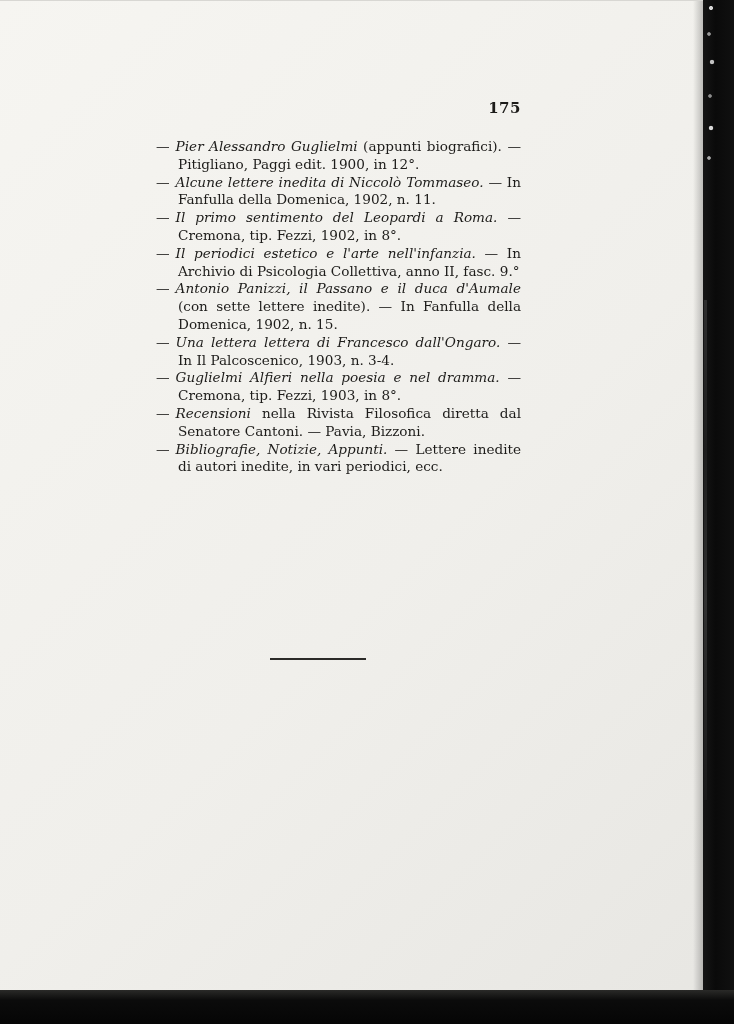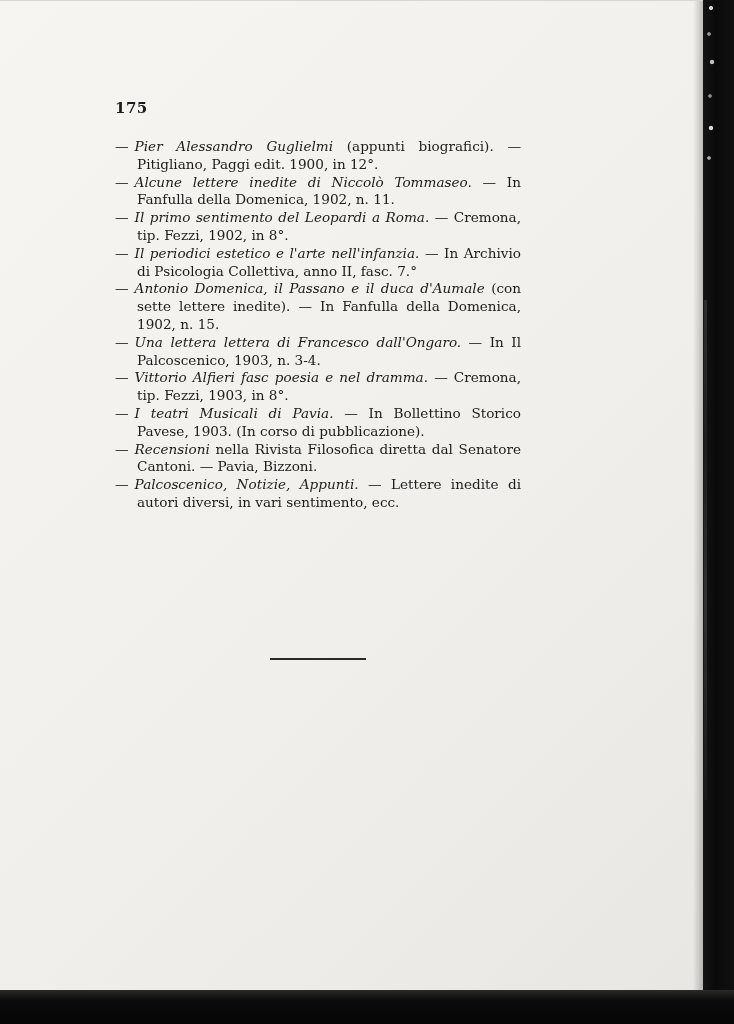--- a/index.html
+++ b/index.html
@@ -28,35 +28,36 @@
 
   .content {
     position: absolute;
     left: 115px;
     top: 98px;
     width: 406px;
     color: #1d1c1a;
   }
 
   .page-number {
-    text-align: left;
+    text-align: right;
     font-weight: bold;
     font-size: 15px;
     letter-spacing: 0.5px;
     margin-bottom: 21px;
   }
 
   .entries {
     font-size: 13.6px;
     line-height: 17.8px;
     text-align: justify;
   }
   .entry {
     padding-left: 22px;
     text-indent: -22px;
+    margin-left: 41px;
   }
   .entry .dash { margin-right: 6px; }
   .entry .it { font-style: italic; }
 
   .separator {
     position: absolute;
     left: 270px;
     top: 657px;
     width: 96px;
     height: 1.5px;
@@ -102,29 +103,28 @@
 </head>
 <body>
 
 <div class="scan-page">
 
   <div class="content">
     <div class="page-number">175</div>
 
     <div class="entries">
         <div class="entry"><span class="dash">—</span><span class="it">Pier Alessandro Guglielmi</span><span class="rm"> (appunti biografici). — Pitigliano, Paggi edit. 1900, in 12°.</span></div>
-        <div class="entry"><span class="dash">—</span><span class="it">Alcune lettere inedite di Niccolò Tommaseo.</span><span class="rm"> — In Fanfulla della Domenica, 1902, n. 11.</span></div>
+        <div class="entry"><span class="dash">—</span><span class="it">Alcune lettere inedita di Niccolò Tommaseo.</span><span class="rm"> — In Fanfulla della Domenica, 1902, n. 11.</span></div>
         <div class="entry"><span class="dash">—</span><span class="it">Il primo sentimento del Leopardi a Roma.</span><span class="rm"> — Cremona, tip. Fezzi, 1902, in 8°.</span></div>
-        <div class="entry"><span class="dash">—</span><span class="it">Il periodici estetico e l'arte nell'infanzia.</span><span class="rm"> — In Archivio di Psicologia Collettiva, anno II, fasc. 7.°</span></div>
-        <div class="entry"><span class="dash">—</span><span class="it">Antonio Domenica, il Passano e il duca d'Aumale</span><span class="rm"> (con sette lettere inedite). — In Fanfulla della Domenica, 1902, n. 15.</span></div>
+        <div class="entry"><span class="dash">—</span><span class="it">Il periodici estetico e l'arte nell'infanzia.</span><span class="rm"> — In Archivio di Psicologia Collettiva, anno II, fasc. 9.°</span></div>
+        <div class="entry"><span class="dash">—</span><span class="it">Antonio Panizzi, il Passano e il duca d'Aumale</span><span class="rm"> (con sette lettere inedite). — In Fanfulla della Domenica, 1902, n. 15.</span></div>
         <div class="entry"><span class="dash">—</span><span class="it">Una lettera lettera di Francesco dall'Ongaro.</span><span class="rm"> — In Il Palcoscenico, 1903, n. 3-4.</span></div>
-        <div class="entry"><span class="dash">—</span><span class="it">Vittorio Alfieri fasc poesia e nel dramma.</span><span class="rm"> — Cremona, tip. Fezzi, 1903, in 8°.</span></div>
-        <div class="entry"><span class="dash">—</span><span class="it">I teatri Musicali di Pavia.</span><span class="rm"> — In Bollettino Storico Pavese, 1903. (In corso di pubblicazione).</span></div>
+        <div class="entry"><span class="dash">—</span><span class="it">Guglielmi Alfieri nella poesia e nel dramma.</span><span class="rm"> — Cremona, tip. Fezzi, 1903, in 8°.</span></div>
         <div class="entry"><span class="dash">—</span><span class="it">Recensioni</span><span class="rm"> nella Rivista Filosofica diretta dal Senatore Cantoni. — Pavia, Bizzoni.</span></div>
-        <div class="entry"><span class="dash">—</span><span class="it">Palcoscenico, Notizie, Appunti.</span><span class="rm"> — Lettere inedite di autori diversi, in vari sentimento, ecc.</span></div>
+        <div class="entry"><span class="dash">—</span><span class="it">Bibliografie, Notizie, Appunti.</span><span class="rm"> — Lettere inedite di autori inedite, in vari periodici, ecc.</span></div>
       </div>
   </div>
 
   <div class="separator"></div>
 
 </div>
 
 <div class="edge-right"></div>
 <div class="edge-bottom"></div>
 

